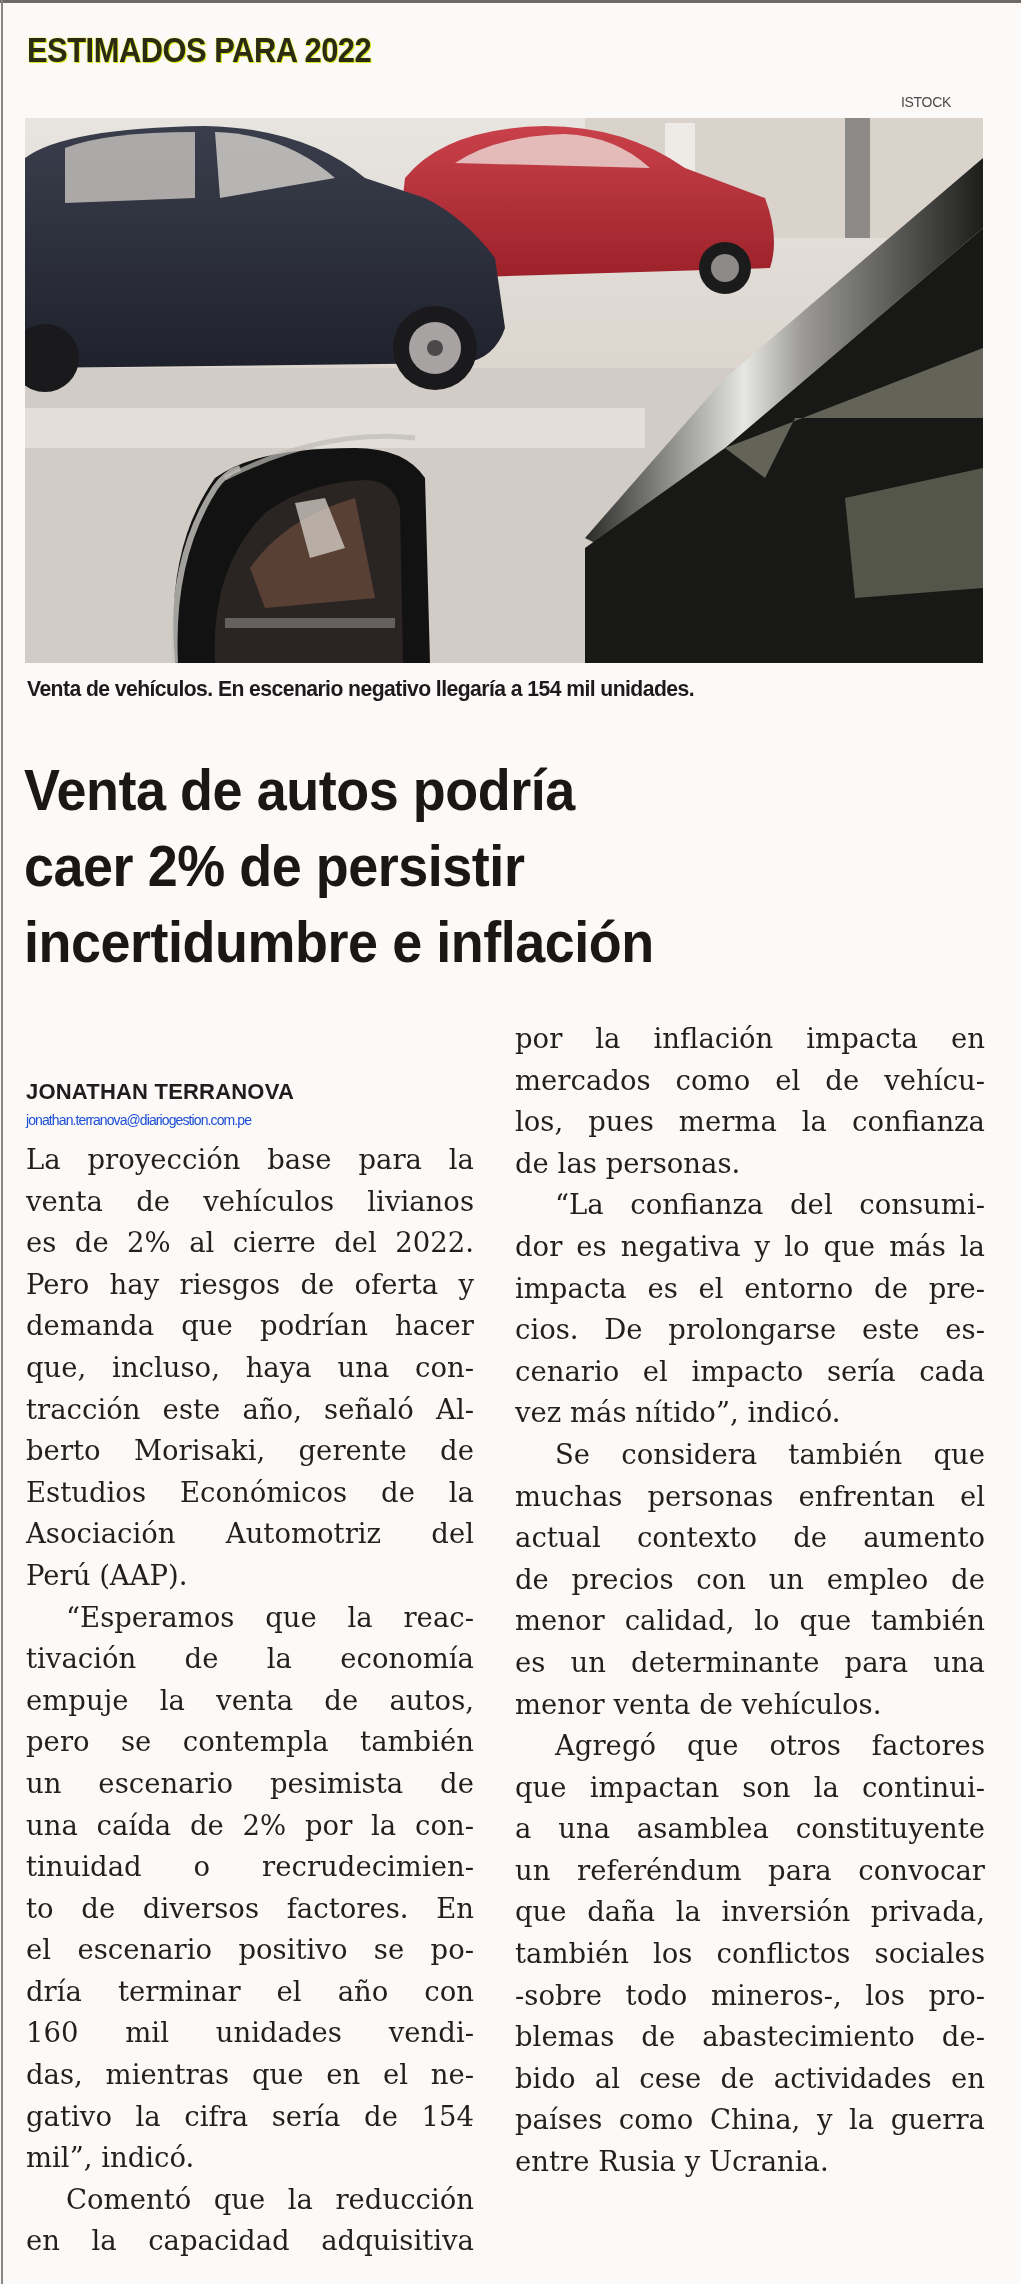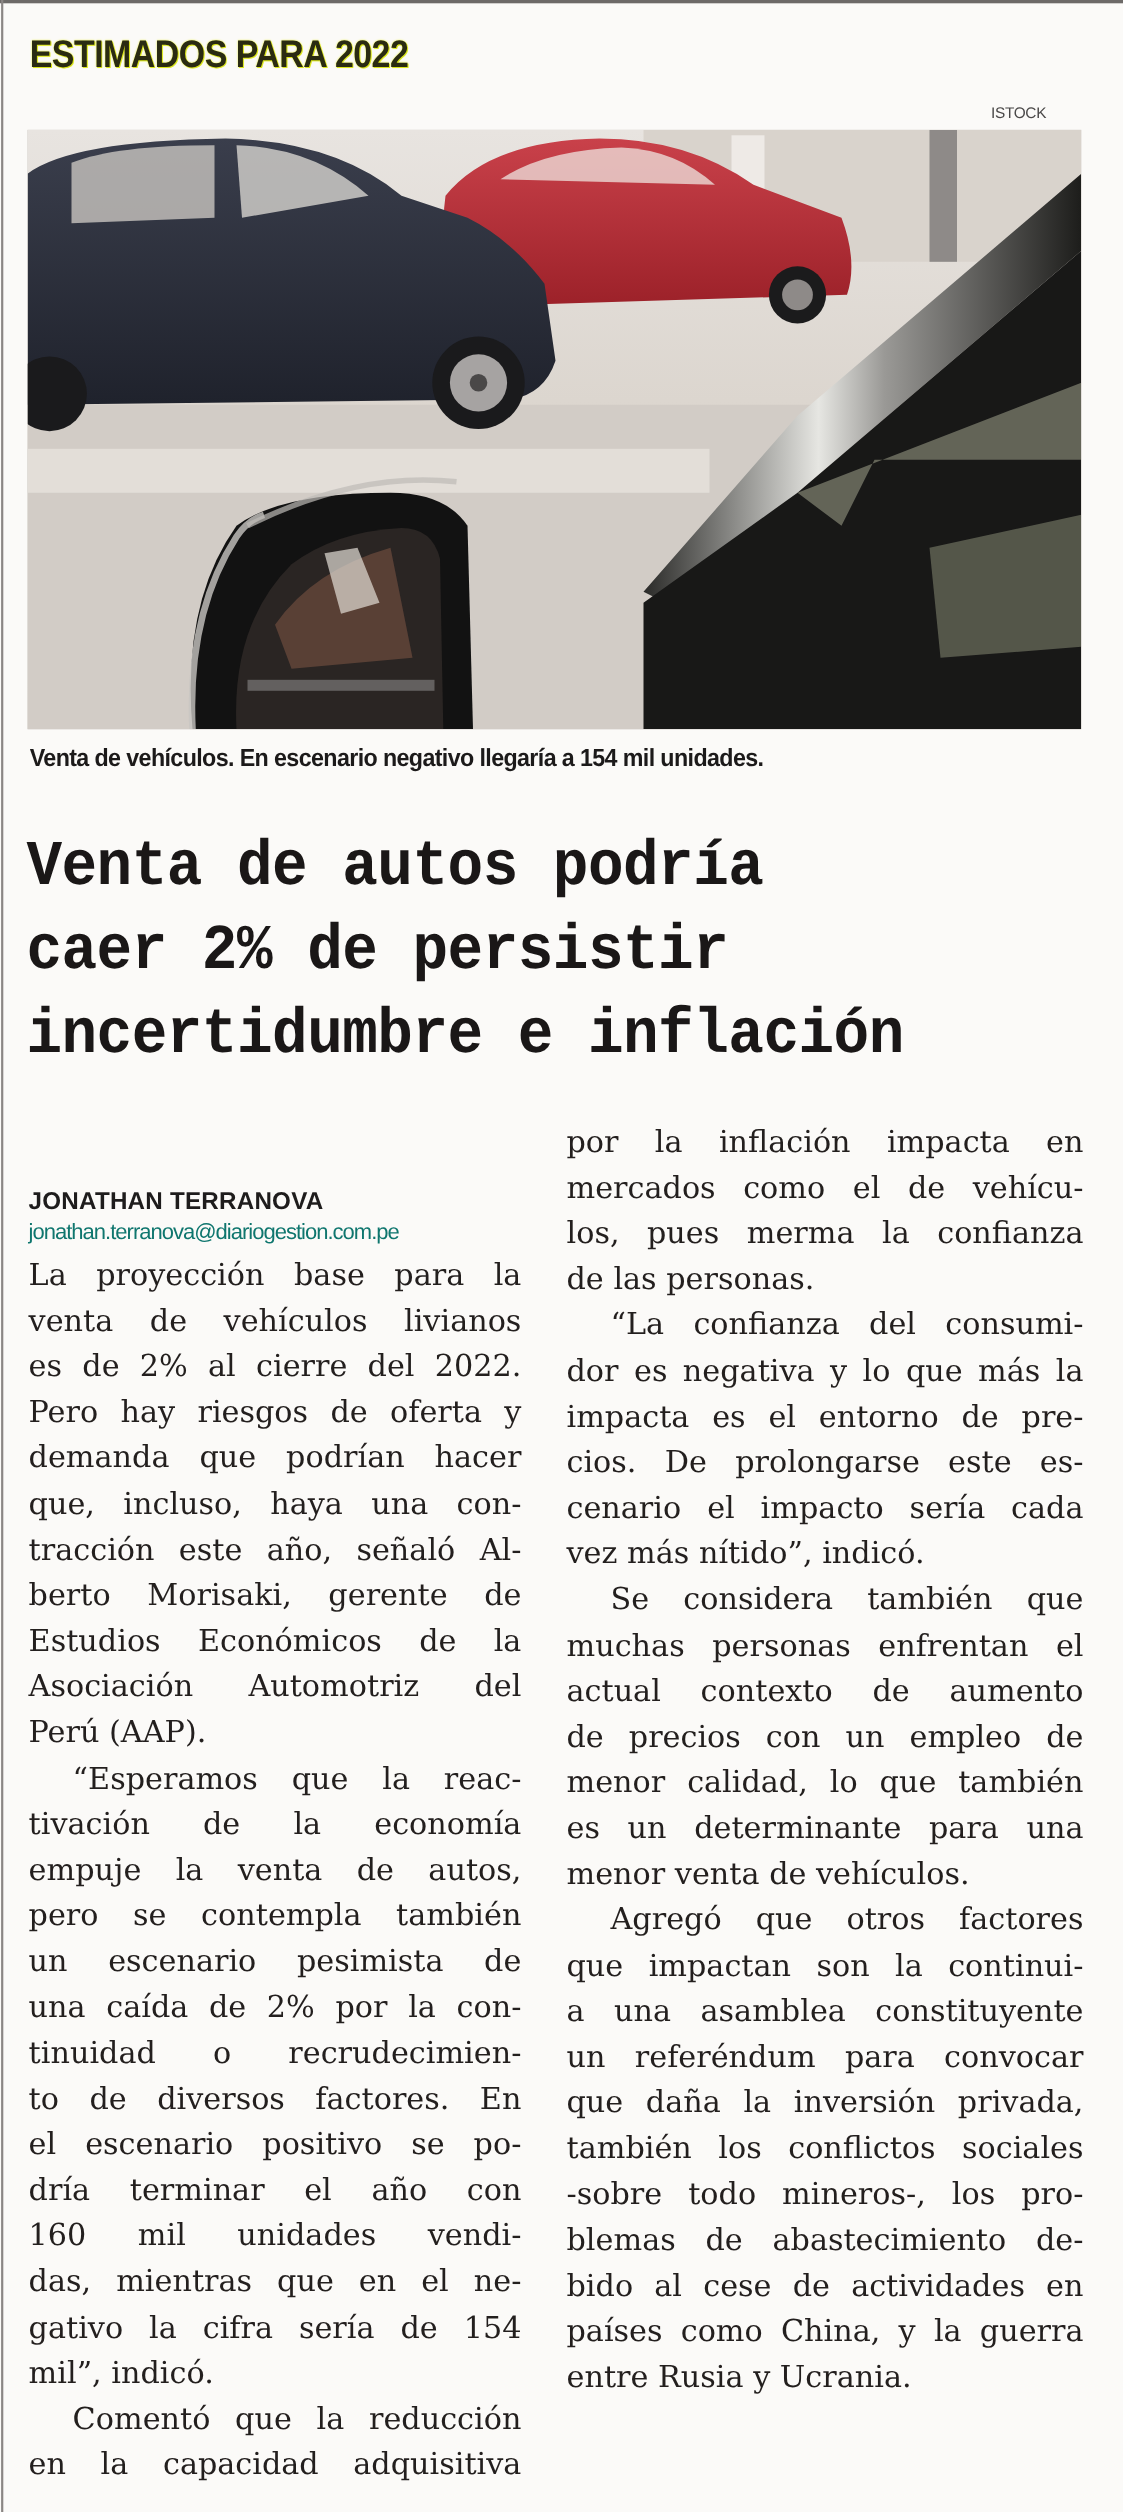--- a/index.html
+++ b/index.html
@@ -50,21 +50,21 @@
       font-weight: bold;
       font-size: 22.5px;
       color: #1c1a1a;
       white-space: nowrap;
       letter-spacing: -0.6px;
       transform: scaleX(0.94);
       transform-origin: left top;
     }
     .headline {
       position: absolute; left: 24px; top: 752px; width: 980px;
-      font-family: Liberation Mono, monospace;
+      font-family: Liberation Sans, sans-serif;
       font-weight: bold;
       font-size: 58px;
       line-height: 76px;
       color: #1a1717;
       letter-spacing: -0.5px;
     }
     .headline div { white-space: nowrap; transform: scaleX(0.93); transform-origin: left top; }
     .col {
       position: absolute;
       font-family: "DejaVu Serif", "Liberation Serif", serif;
@@ -78,24 +78,24 @@
       font-family: "Liberation Sans", sans-serif;
       font-weight: bold;
       font-size: 22px;
       line-height: 30px;
       letter-spacing: 0.2px;
       color: #1e1c1c;
       margin-top: 0;
     }
     .email {
       font-family: "Liberation Sans", sans-serif;
-      font-size: 20px;
+      font-size: 14px;
       line-height: 26px;
       letter-spacing: -0.9px;
-      color: #0f766e;
+      color: #1d4ed8;
       margin-bottom: 6px;
     }
     .line { white-space: nowrap; display: block; }
     .line.just { text-align: justify; text-align-last: justify; }
     .indent { padding-left: 40px; }
   </style>
 </head>
 <body>
 
 <div class="top-rule"></div>

